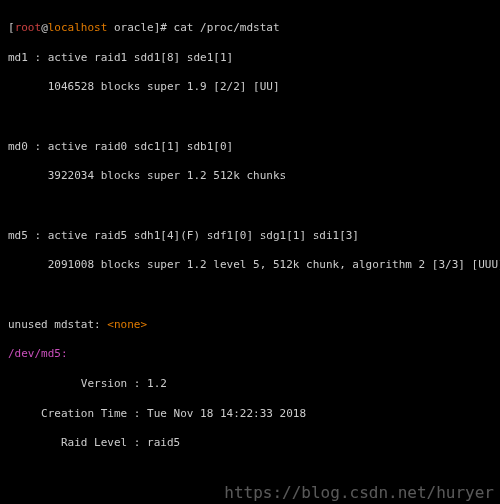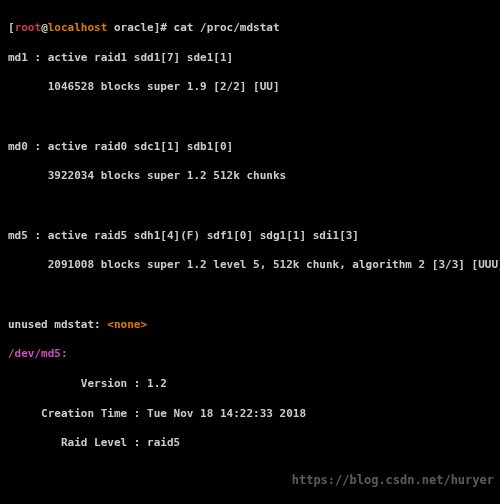--- a/index.html
+++ b/index.html
@@ -1,26 +1,26 @@
 <!DOCTYPE html>
 <html><head>
 <meta charset="utf-8">
 <style>
   html,body{margin:0;padding:0;background:#000;color:#ccc;font-family:Consolas,Menlo,monospace;font-size:11px;line-height:1.35;}
-  .term{padding:6px 8px;width:500px;height:504px;box-sizing:border-box;position:relative;white-space:pre;font-weight:bold;}
+  .term{padding:6px 8px;width:500px;height:504px;box-sizing:border-box;position:relative;white-space:pre;}
   .orange{color:#e07a00}
   .magenta{color:#c84fbb}
   .red{color:#c84040}
-  .wm{position:absolute;right:6px;bottom:16px;color:rgba(255,255,255,0.35);font-size:12px}
+  .wm{position:absolute;right:6px;bottom:0;color:rgba(255,255,255,0.35);font-size:16px}
 </style>
 </head>
 <body>
 <div class="term">
 <div><span>[</span><span class="red">root</span><span>@</span><span class="orange">localhost</span><span> oracle]#</span> <span>cat /proc/mdstat</span></div>
-<div><span>md1 : active raid1 sdd1[7] sde1[1]</span></div>
+<div><span>md1 : active raid1 sdd1[8] sde1[1]</span></div>
 <div><span>      1046528 blocks super 1.9 [2/2] [UU]</span></div>
 <div>&nbsp;</div>
 <div><span>md0 : active raid0 sdc1[1] sdb1[0]</span></div>
 <div><span>      3922034 blocks super 1.2 512k chunks</span></div>
 <div>&nbsp;</div>
 <div><span>md5 : active raid5 sdh1[4](F) sdf1[0] sdg1[1] sdi1[3]</span></div>
 <div><span>      2091008 blocks super 1.2 level 5, 512k chunk, algorithm 2 [3/3] [UUU]</span></div>
 <div>&nbsp;</div>
 <div><span>unused mdstat:</span> <span class="orange">&lt;none&gt;</span></div>
 <div class="magenta">/dev/md5:</div>

